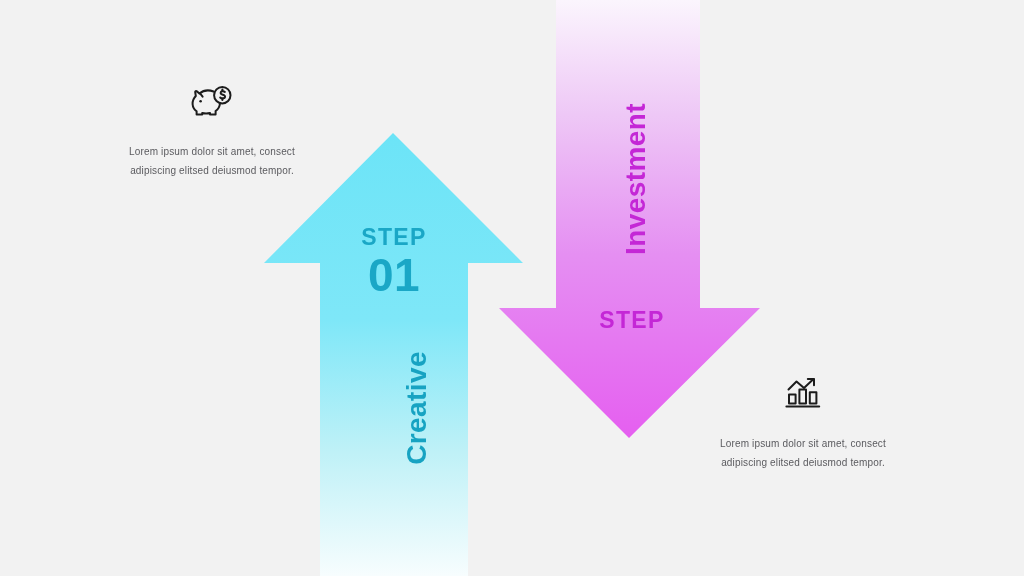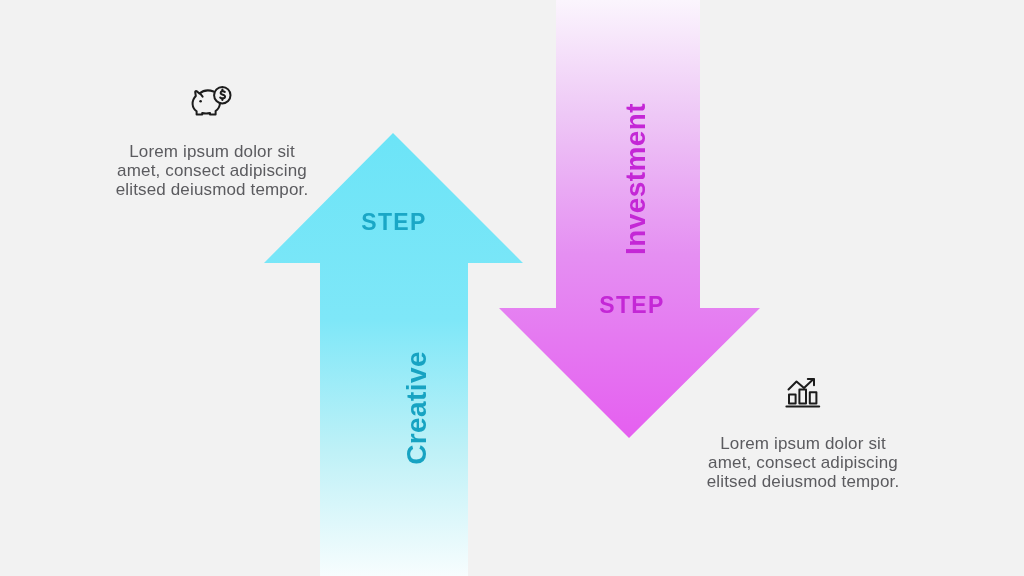--- a/index.html
+++ b/index.html
@@ -35,21 +35,21 @@
     width: 210px;
     text-align: center;
   }
   .callout .icon-wrap {
     display: block;
     margin: 0 auto 22px auto;
     width: 46px;
     height: 40px;
   }
   .callout .desc {
-    font-size: 17px;
+    font-size: 10px;
     line-height: 19px;
     color: #5b5b5f;
     letter-spacing: 0.15px;
   }
   #callout-left  { left: 107px; top: 80px; }
   #callout-right { left: 698px; top: 372px; }
 
   
   .arrow-label {
     position: absolute;
@@ -60,20 +60,21 @@
   }
   .vertical-label {
     font-size: 28px;
     letter-spacing: 0.4px;
   }
   .step-block {
     position: absolute;
     text-align: center;
     white-space: nowrap;
     pointer-events: none;
+    margin-top: 15px;
   }
   .step-word {
     font-size: 23px;
     font-weight: bold;
     letter-spacing: 1.4px;
     line-height: 26px;
   }
   .step-num {
     font-size: 46px;
     font-weight: bold;
@@ -134,20 +135,21 @@
              L 556 308
              L 556 0
              L 700 0
              L 700 308
              L 760 308
              Z" fill="url(#magentaGrad)"></path>
   </svg>
 
   <div class="step-block" id="step-01-block">
     <div class="step-word">STEP</div>
+    <div class="step-num">01</div>
   </div>
 
   <div class="arrow-label vertical-label" id="label-creative">Creative</div>
 
   <div class="step-block" id="step-02-block">
     <div class="step-word">STEP</div>
   </div>
 
   <div class="arrow-label vertical-label" id="label-investment">Investment</div>
 

